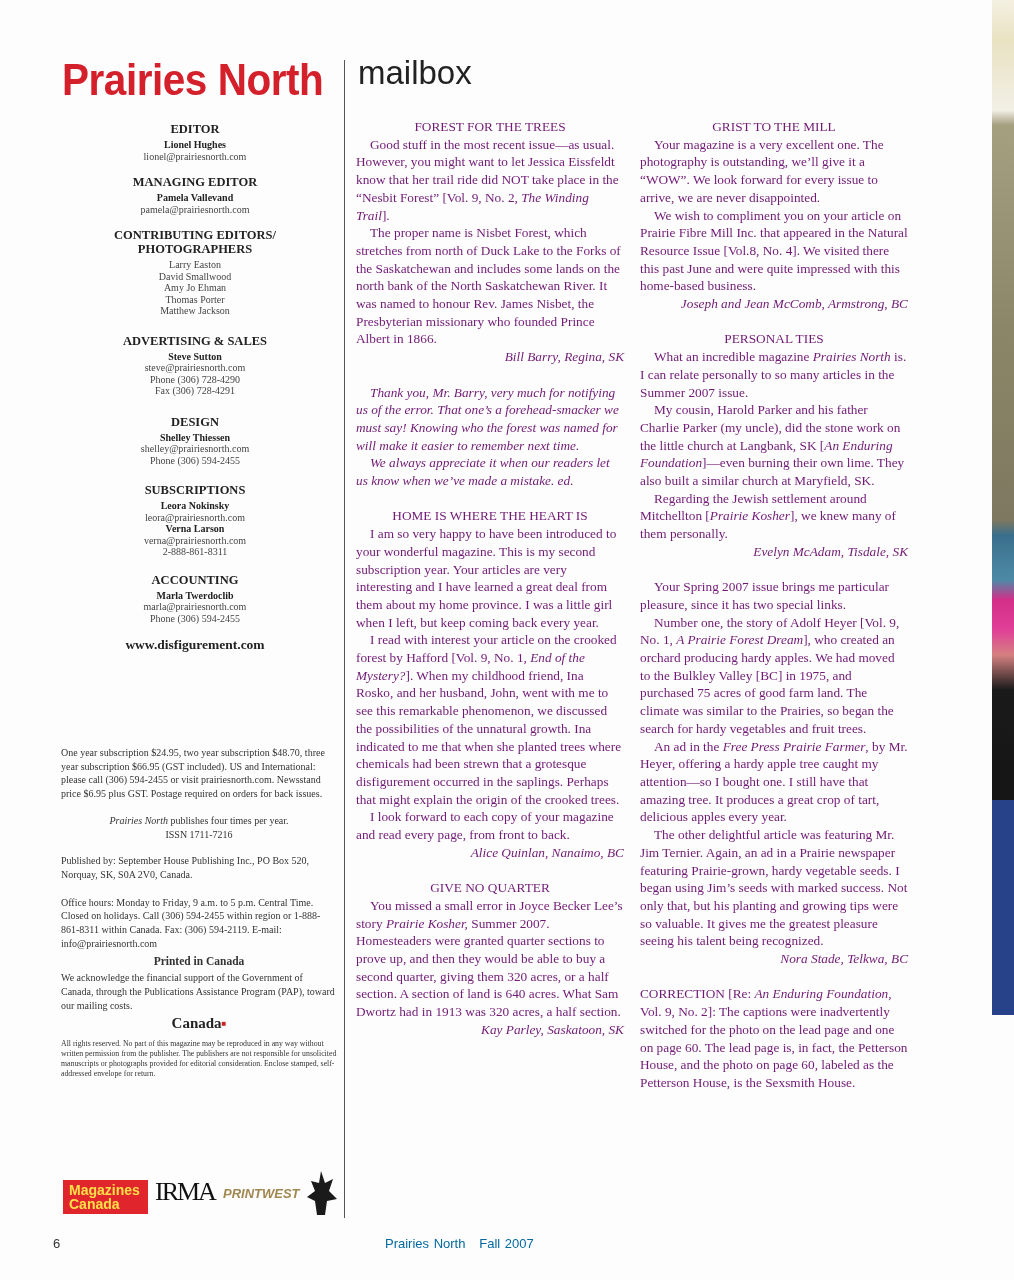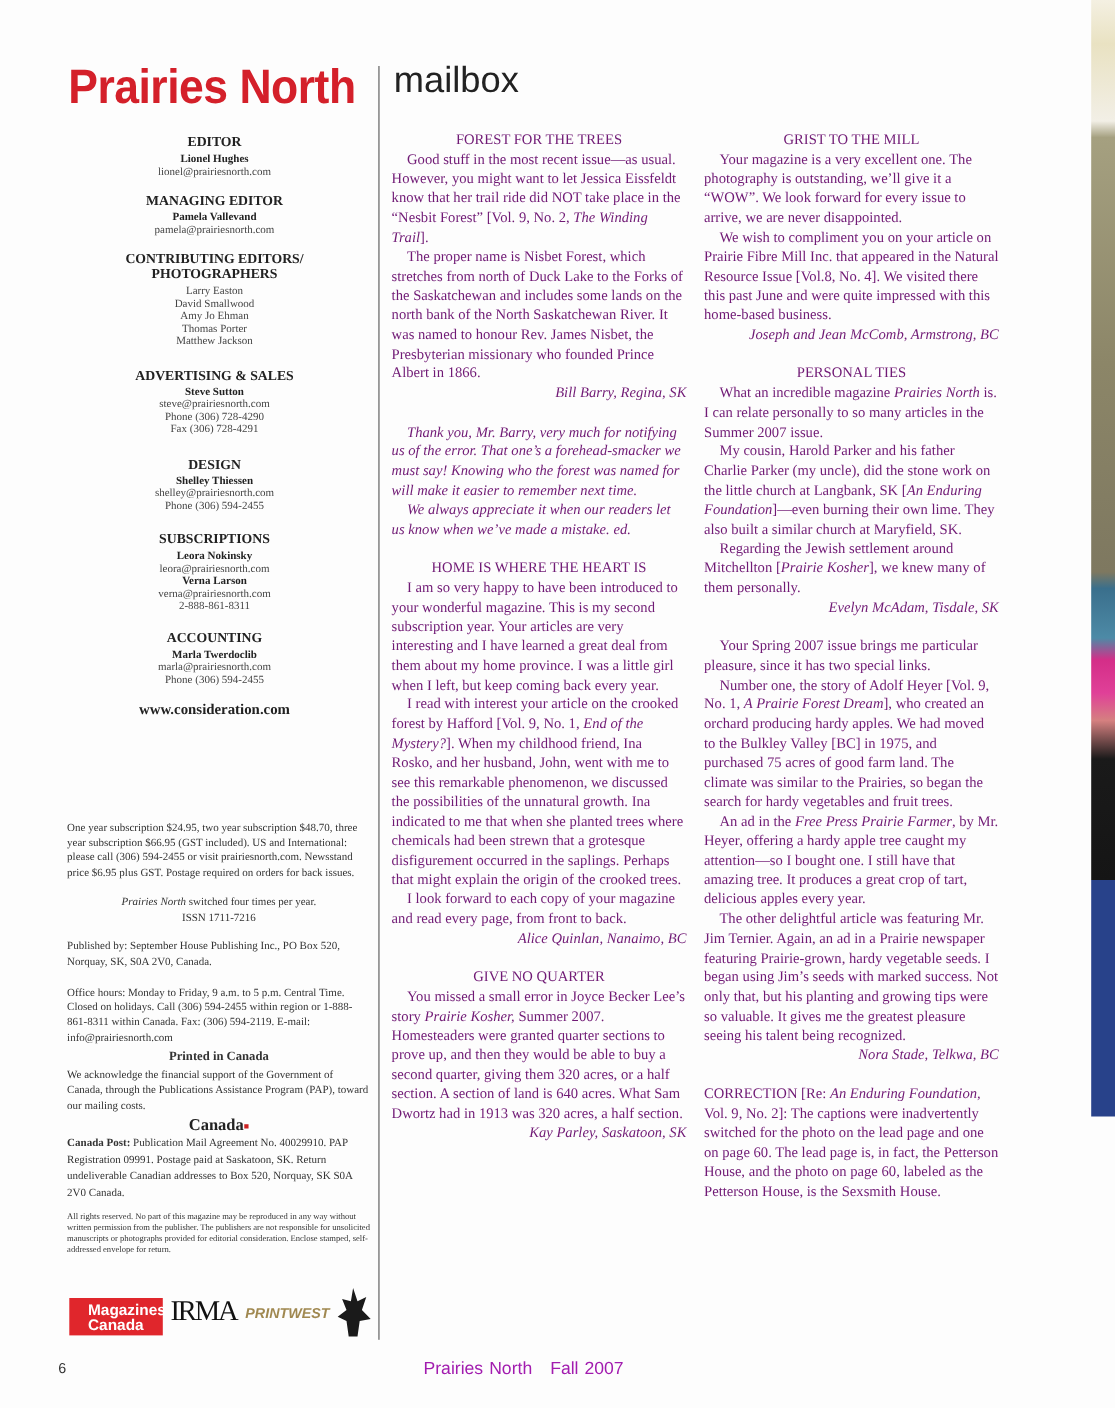--- a/index.html
+++ b/index.html
@@ -13,39 +13,39 @@
   .mh-block { margin-bottom:13px; }
   .mh-head { font-weight:bold; font-size:12.5px; line-height:14px; color:#222; }
   .mh-name { font-weight:bold; font-size:10px; line-height:11.5px; color:#222; margin-top:3px; }
   .mh-line { font-size:10px; line-height:11.5px; color:#444; }
   .mh-url { font-weight:bold; font-size:13.5px; color:#222; margin-top:4px; }
   .fine { left:61px; width:276px; font-size:10px; line-height:13.7px; color:#333; }
   .fine p { margin:0; }
   .center { text-align:center; }
   .tiny { font-size:7.8px; line-height:10px; color:#333; }
   .logos { left:63px; top:1175px; width:280px; height:40px; }
-  .logo-mc { position:absolute; left:0; top:5px; width:85px; height:34px; background:#e0262c; color:#ffffff; font-family:"Liberation Sans","DejaVu Sans",sans-serif; font-weight:bold; font-size:14px; line-height:14px; padding:3px 17px; box-sizing:border-box; }
+  .logo-mc { position:absolute; left:0; top:5px; width:85px; height:34px; background:#e0262c; color:#fde047; font-family:"Liberation Sans","DejaVu Sans",sans-serif; font-weight:bold; font-size:14px; line-height:14px; padding:3px 6px; box-sizing:border-box; }
   .logo-irma { position:absolute; left:92px; top:2px; font-size:26px; letter-spacing:-2px; color:#111; }
   .logo-pw { position:absolute; left:160px; top:11px; font-family:"Liberation Sans","DejaVu Sans",sans-serif; font-weight:bold; font-style:italic; font-size:13px; color:#a08850; }
   .logo-bird { position:absolute; left:240px; top:-6px; width:36px; height:48px; }
   .canada-wm { font-weight:bold; font-size:15px; color:#222; }
   .canada-wm span { color:#c22; font-size:8px; vertical-align:top; }
   
   .col { width:268px; font-size:13.3px; line-height:17.7px; color:#701a75; }
   .col p { margin:0; text-indent:14px; }
   .col .noind { text-indent:0; }
   .col .lhead { text-align:center; text-indent:0; font-size:13.3px; }
   .col .sig { text-align:right; font-style:italic; text-indent:0; }
   .col .ed { font-style:italic; }
   .col .gap { height:17.7px; }
   .col1 { left:356px; top:118px; }
   .col2 { left:640px; top:118px; }
   
   .folio { left:53px; top:1236px; font-family:"Liberation Sans","DejaVu Sans",sans-serif; font-size:13px; color:#333; }
-  .runfoot { left:385px; top:1236px; font-family:"Liberation Sans","DejaVu Sans",sans-serif; font-size:16px; color:#a21caf; word-spacing:1px; }
+  .runfoot { left:385px; top:1236px; font-family:"Liberation Sans","DejaVu Sans",sans-serif; font-size:13px; color:#0369a1; word-spacing:1px; }
   
   .strip { left:992px; top:0; width:22px; height:1015px; background:linear-gradient(to bottom,#f4f0e2 0px,#e9e2c2 40px,#f2efe6 110px,#a5a080 125px,#8c8668 330px,#7e7860 520px,#3a6f8c 535px,#4d8aa6 580px,#d42e88 600px,#e04098 630px,#d58080 655px,#1a1a1a 690px,#151515 800px,#28428a 800px,#28428a 1015px); }
 </style>
 </head>
 <body>
 
 <div class="abs brand">Prairies North</div>
 <div class="abs vrule"></div>
 <div class="abs section-title">mailbox</div>
 
@@ -90,33 +90,32 @@
     <div class="mh-name" style="margin-top:0">Verna Larson</div>
     <div class="mh-line">verna@prairiesnorth.com</div>
     <div class="mh-line">2-888-861-8311</div>
   </div>
   <div class="mh-block" style="margin-top:15px">
     <div class="mh-head">ACCOUNTING</div>
     <div class="mh-name">Marla Twerdoclib</div>
     <div class="mh-line">marla@prairiesnorth.com</div>
     <div class="mh-line">Phone (306) 594-2455</div>
   </div>
-  <div class="mh-url">www.consideration.com</div>
+  <div class="mh-url">www.disfigurement.com</div>
 </div>
 
 <div class="abs fine" style="top:746px">
   <p>One year subscription $24.95, two year subscription $48.70, three year subscription $66.95 (GST included). US and International: please call (306) 594-2455 or visit prairiesnorth.com. Newsstand price $6.95 plus GST. Postage required on orders for back issues.</p>
-  <p class="center" style="margin-top:13px"><i>Prairies North</i><span> switched four times per year.</span></p>
+  <p class="center" style="margin-top:13px"><i>Prairies North</i><span> publishes four times per year.</span></p>
   <p class="center">ISSN 1711-7216</p>
   <p style="margin-top:13px">Published by: September House Publishing Inc., PO Box 520, Norquay, SK, S0A 2V0, Canada.</p>
   <p style="margin-top:14px">Office hours:  Monday to Friday, 9 a.m. to 5 p.m. Central Time. Closed on holidays. Call (306) 594-2455 within region or 1-888-861-8311 within Canada. Fax: (306) 594-2119. E-mail: info@prairiesnorth.com</p>
   <p class="center" style="font-weight:bold;font-size:11.5px;margin-top:3px;line-height:16px">Printed in Canada</p>
   <p style="margin-top:2px">We acknowledge the financial support of the Government of Canada, through the Publications Assistance Program (PAP), toward our mailing costs.</p>
   <p class="center canada-wm" style="margin-top:4px"><span style="color:#222;font-size:15px;vertical-align:baseline">Canada</span><span>■</span></p>
-  <p style="margin-top:2px;line-height:15px"><b>Canada Post:</b><span> Publication Mail Agreement No. 40029910. PAP Registration 09991.  Postage paid at Saskatoon, SK. Return undeliverable Canadian addresses to Box 520, Norquay, SK  S0A 2V0 Canada.</span></p>
   <p class="tiny" style="margin-top:9px">All rights reserved. No part of this magazine may be reproduced in any way without written permission from the publisher.  The publishers are not responsible for unsolicited manuscripts or photographs provided for editorial consideration. Enclose stamped, self-addressed envelope for return.</p>
 </div>
 
 <div class="abs logos">
   <div class="logo-mc">
       <div>Magazines</div>
       <div>Canada</div>
     </div>
   <div class="logo-irma">IRMA</div>
   <div class="logo-pw">PRINTWEST</div>

